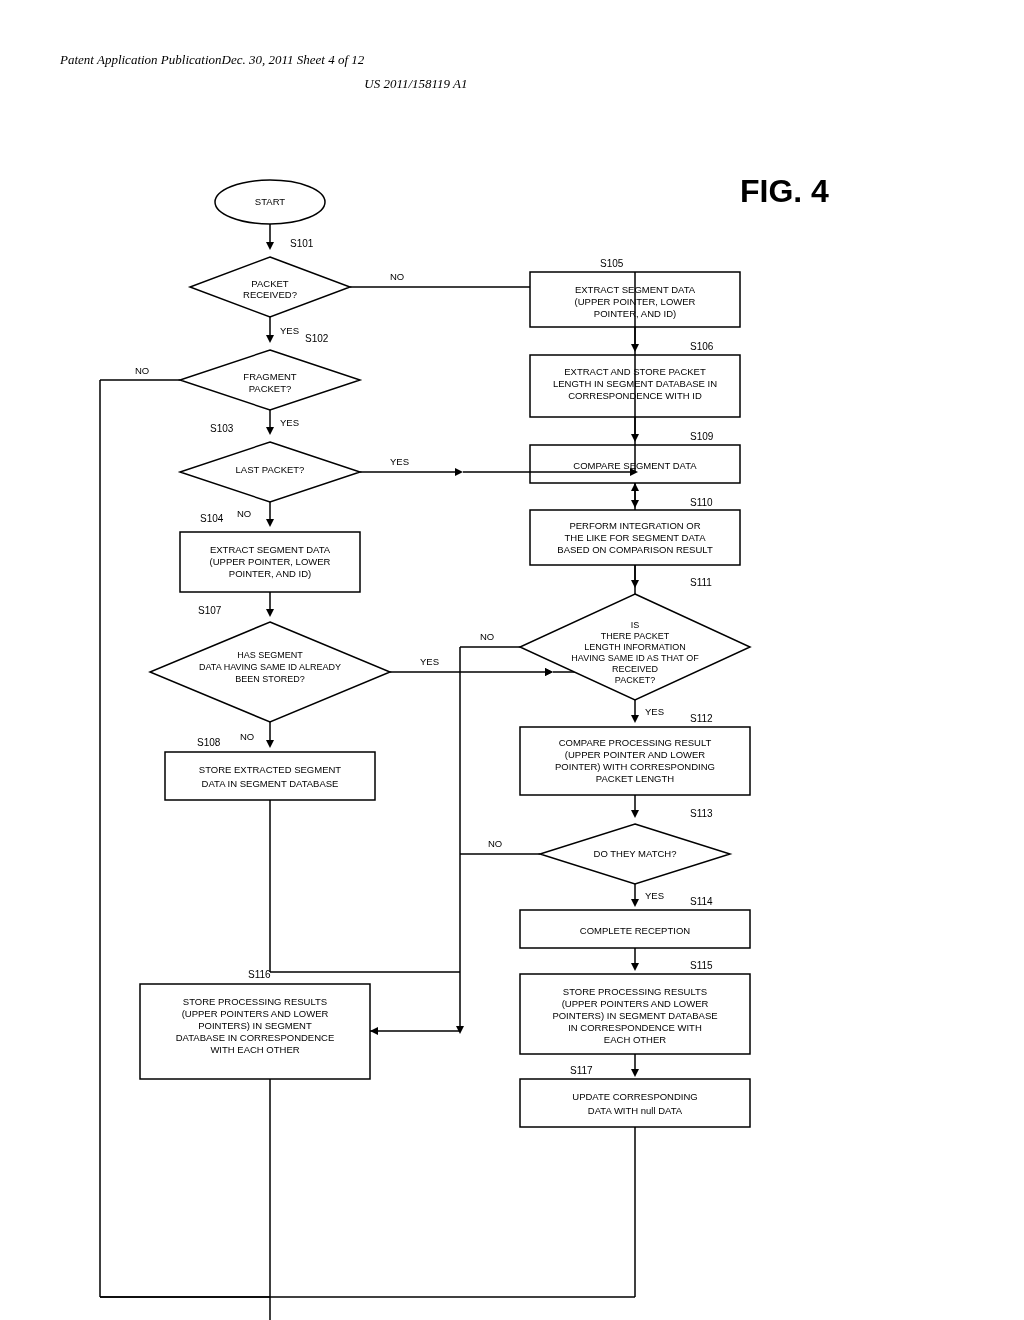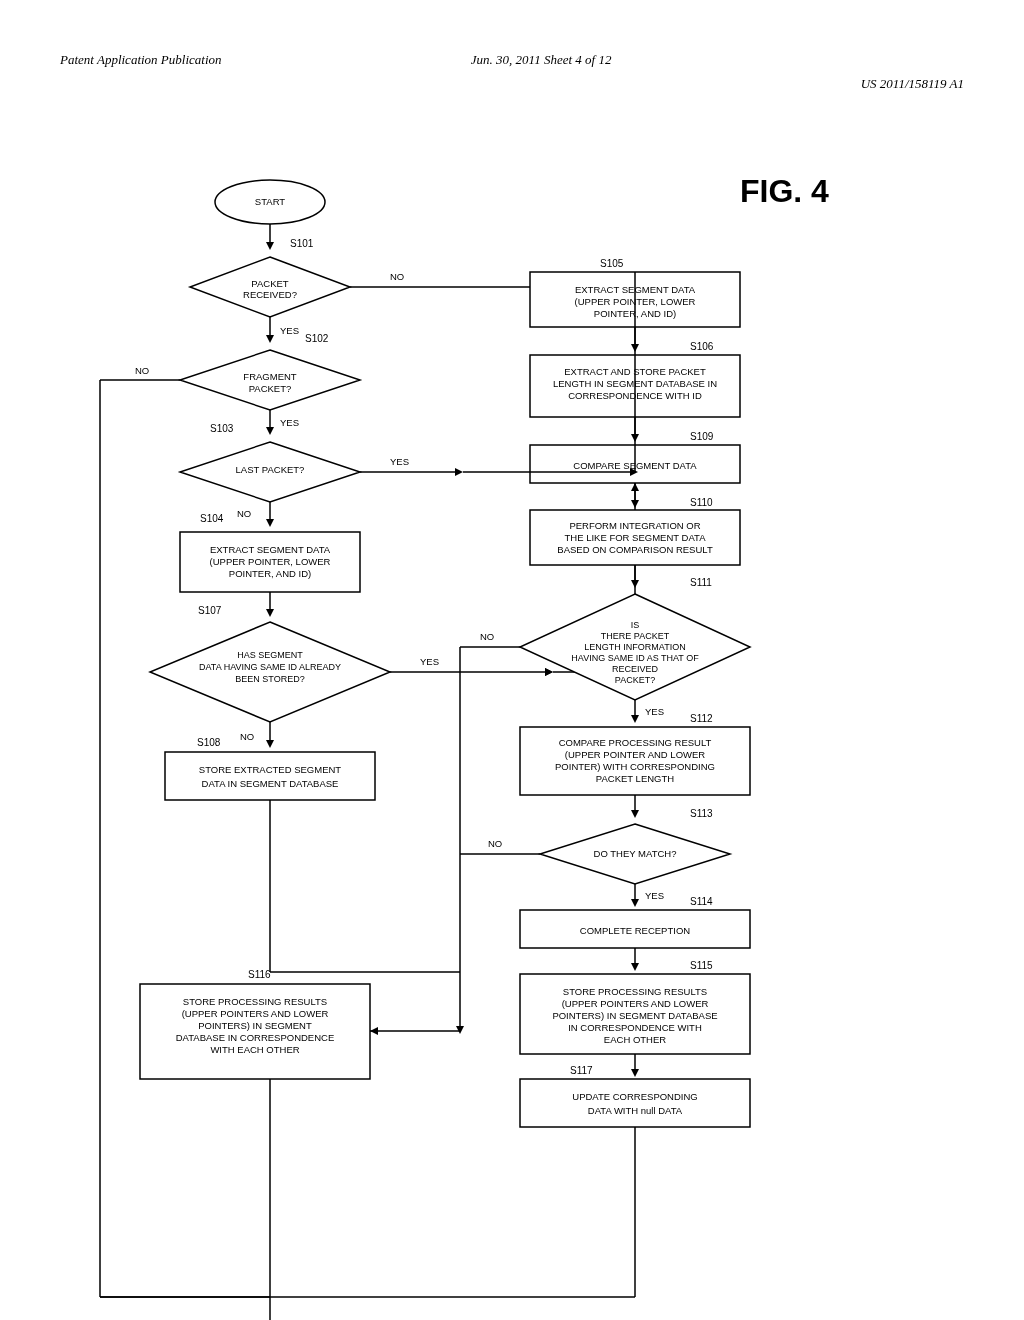--- a/index.html
+++ b/index.html
@@ -14,21 +14,21 @@
     .page {
       width: 1024px;
       min-height: 1320px;
       background: #fff;
       padding: 0;
       position: relative;
     }
 
     .header {
       display: flex;
-      justify-content: space-between;
+      justify-content: flex-start;
       align-items: center;
       padding: 28px 60px 10px 60px;
       font-size: 13px;
       font-style: italic;
     }
 
     .header-left { font-style: italic; }
     .header-center { font-style: italic; }
     .header-right { font-style: italic; margin-top: 48px; }
 
@@ -75,21 +75,21 @@
     .diamond { fill: #fff; stroke: #000; stroke-width: 1.5; }
     .oval { fill: #fff; stroke: #000; stroke-width: 1.5; }
     .yes-no { font-family: Arial, sans-serif; font-size: 9.5px; }
   </style>
 </head>
 <body>
 
 <div class="page">
   <div class="header">
     <div class="header-left">Patent Application Publication</div>
-    <div class="header-center">Jun. 30, 2011   Sheet 4 of 12</div>
+    <div class="header-center">Dec. 30, 2011   Sheet 4 of 12</div>
     <div class="header-right">US 2011/158119 A1</div>
   </div>
 
   <div class="diagram-area">
     <svg class="flowchart" viewBox="0 0 1024 1230">
 
       <text x="740" y="100" class="fig-title">FIG. 4</text>
 
       <ellipse cx="270" cy="100" rx="55" ry="22" class="oval"></ellipse>
       <text x="270" y="100" class="node-text">START</text>

